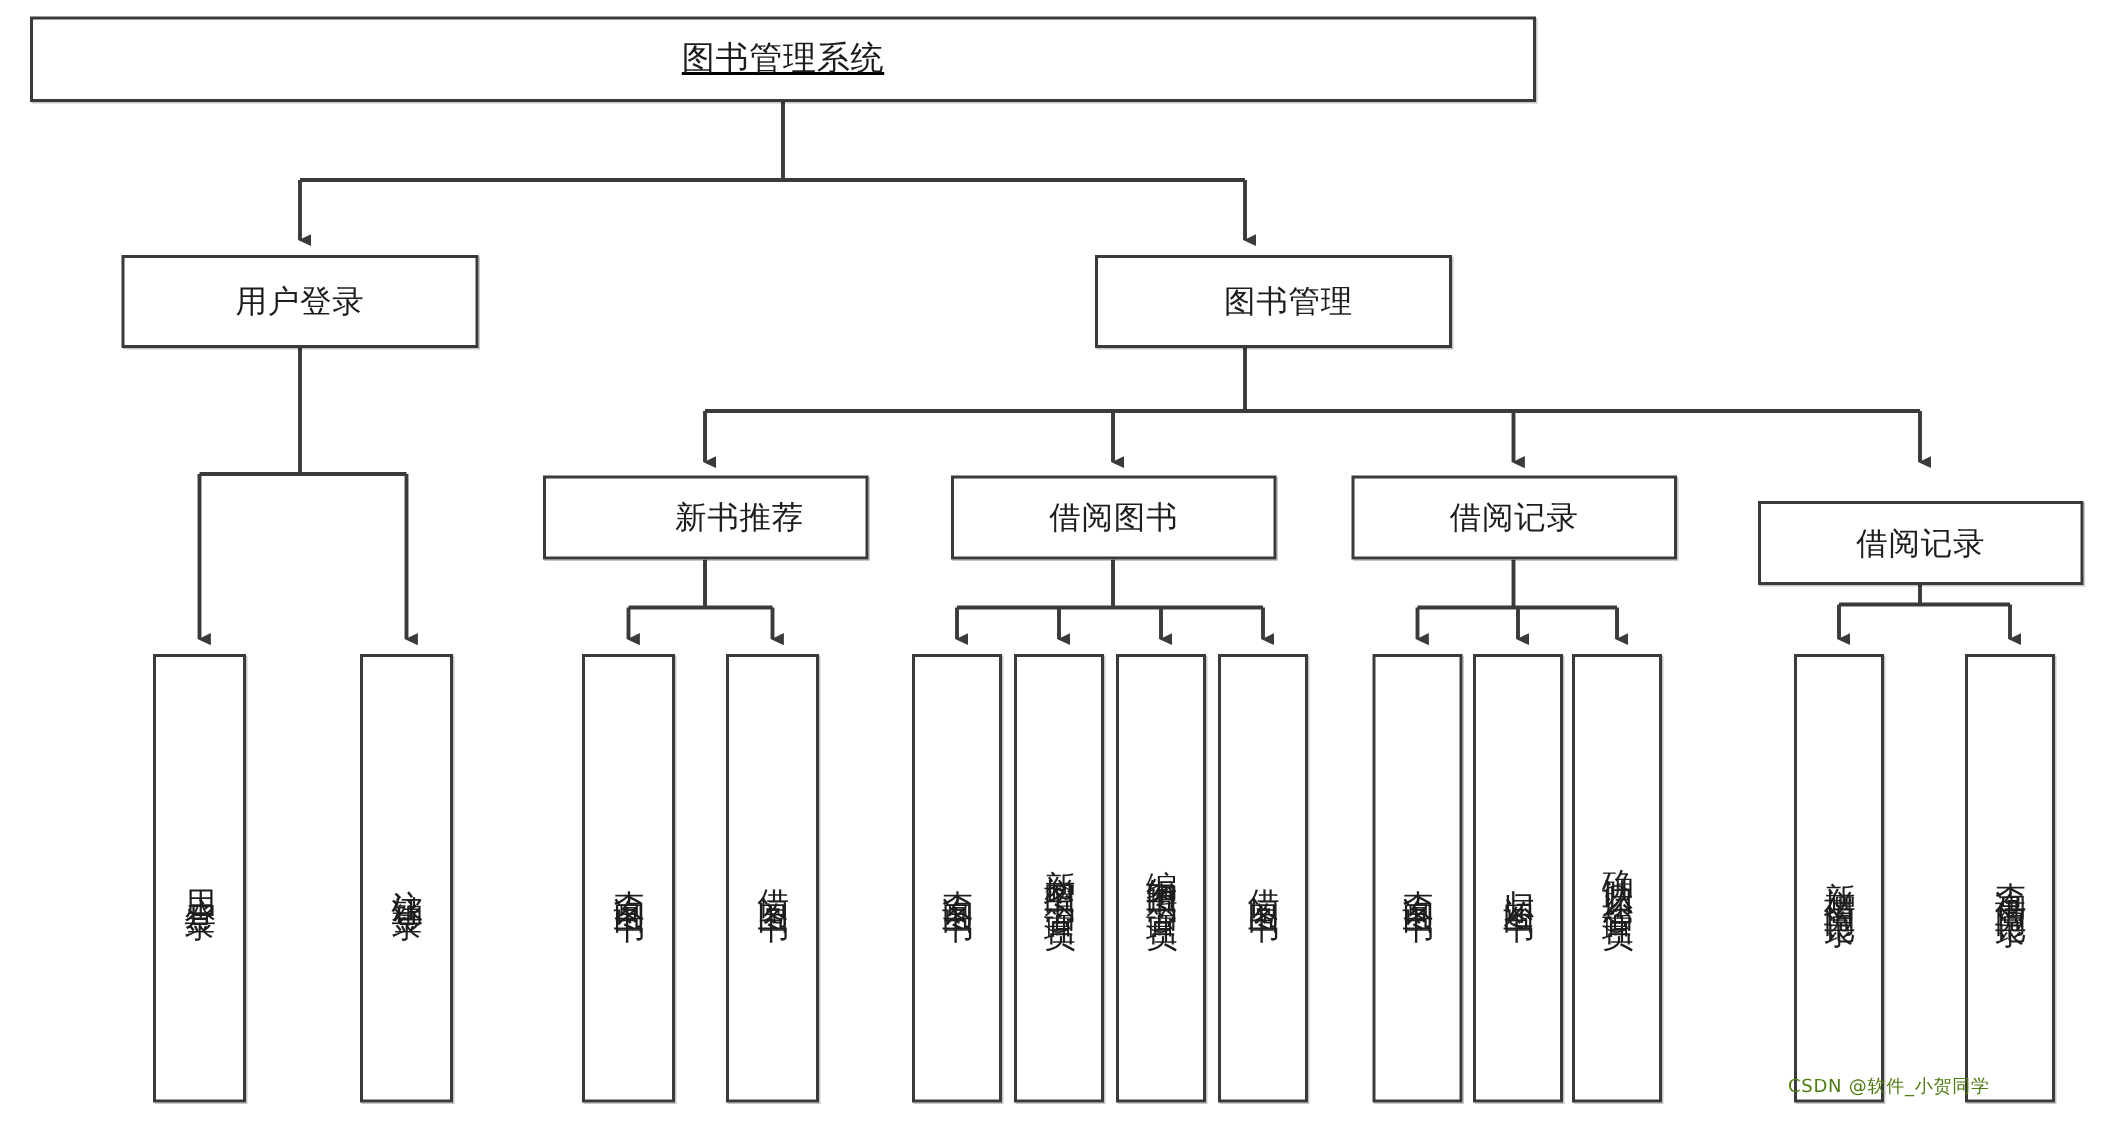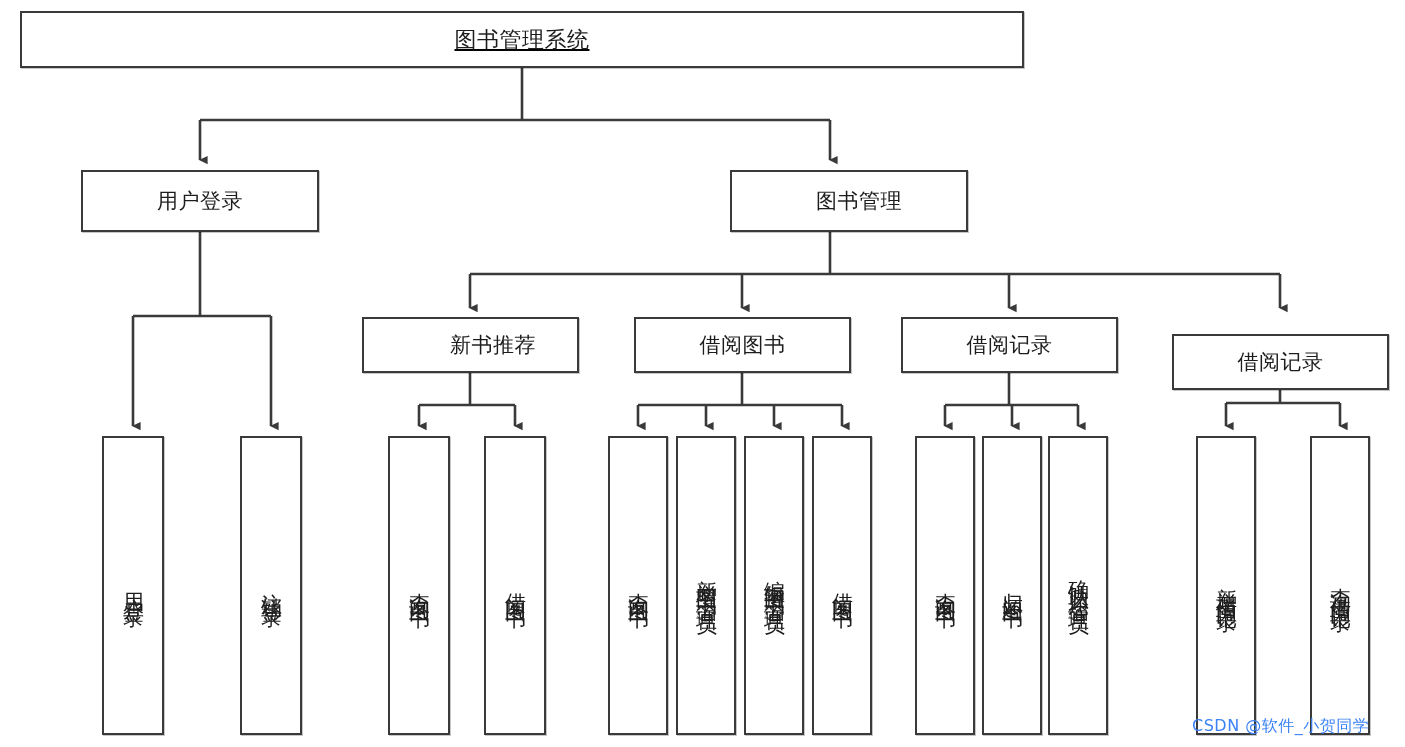--- a/index.html
+++ b/index.html
@@ -44,22 +44,22 @@
     color: #1d1d1d;
     writing-mode: vertical-rl;
     text-orientation: upright;
     letter-spacing: 5px;
     line-height: 1.0;
     white-space: nowrap;
   }
   .node-root .node-label-h { font-size: 22px; }
   .watermark {
     position: absolute;
-    font-size: 16px;
-    color: #3b82f6;
+    font-size: 12px;
+    color: #4d7c0f;
     white-space: nowrap;
     letter-spacing: 0.5px;
     pointer-events: none;
   }
 </style>
 </head>
 <body>
 
 <div id="diagram-root">
 

